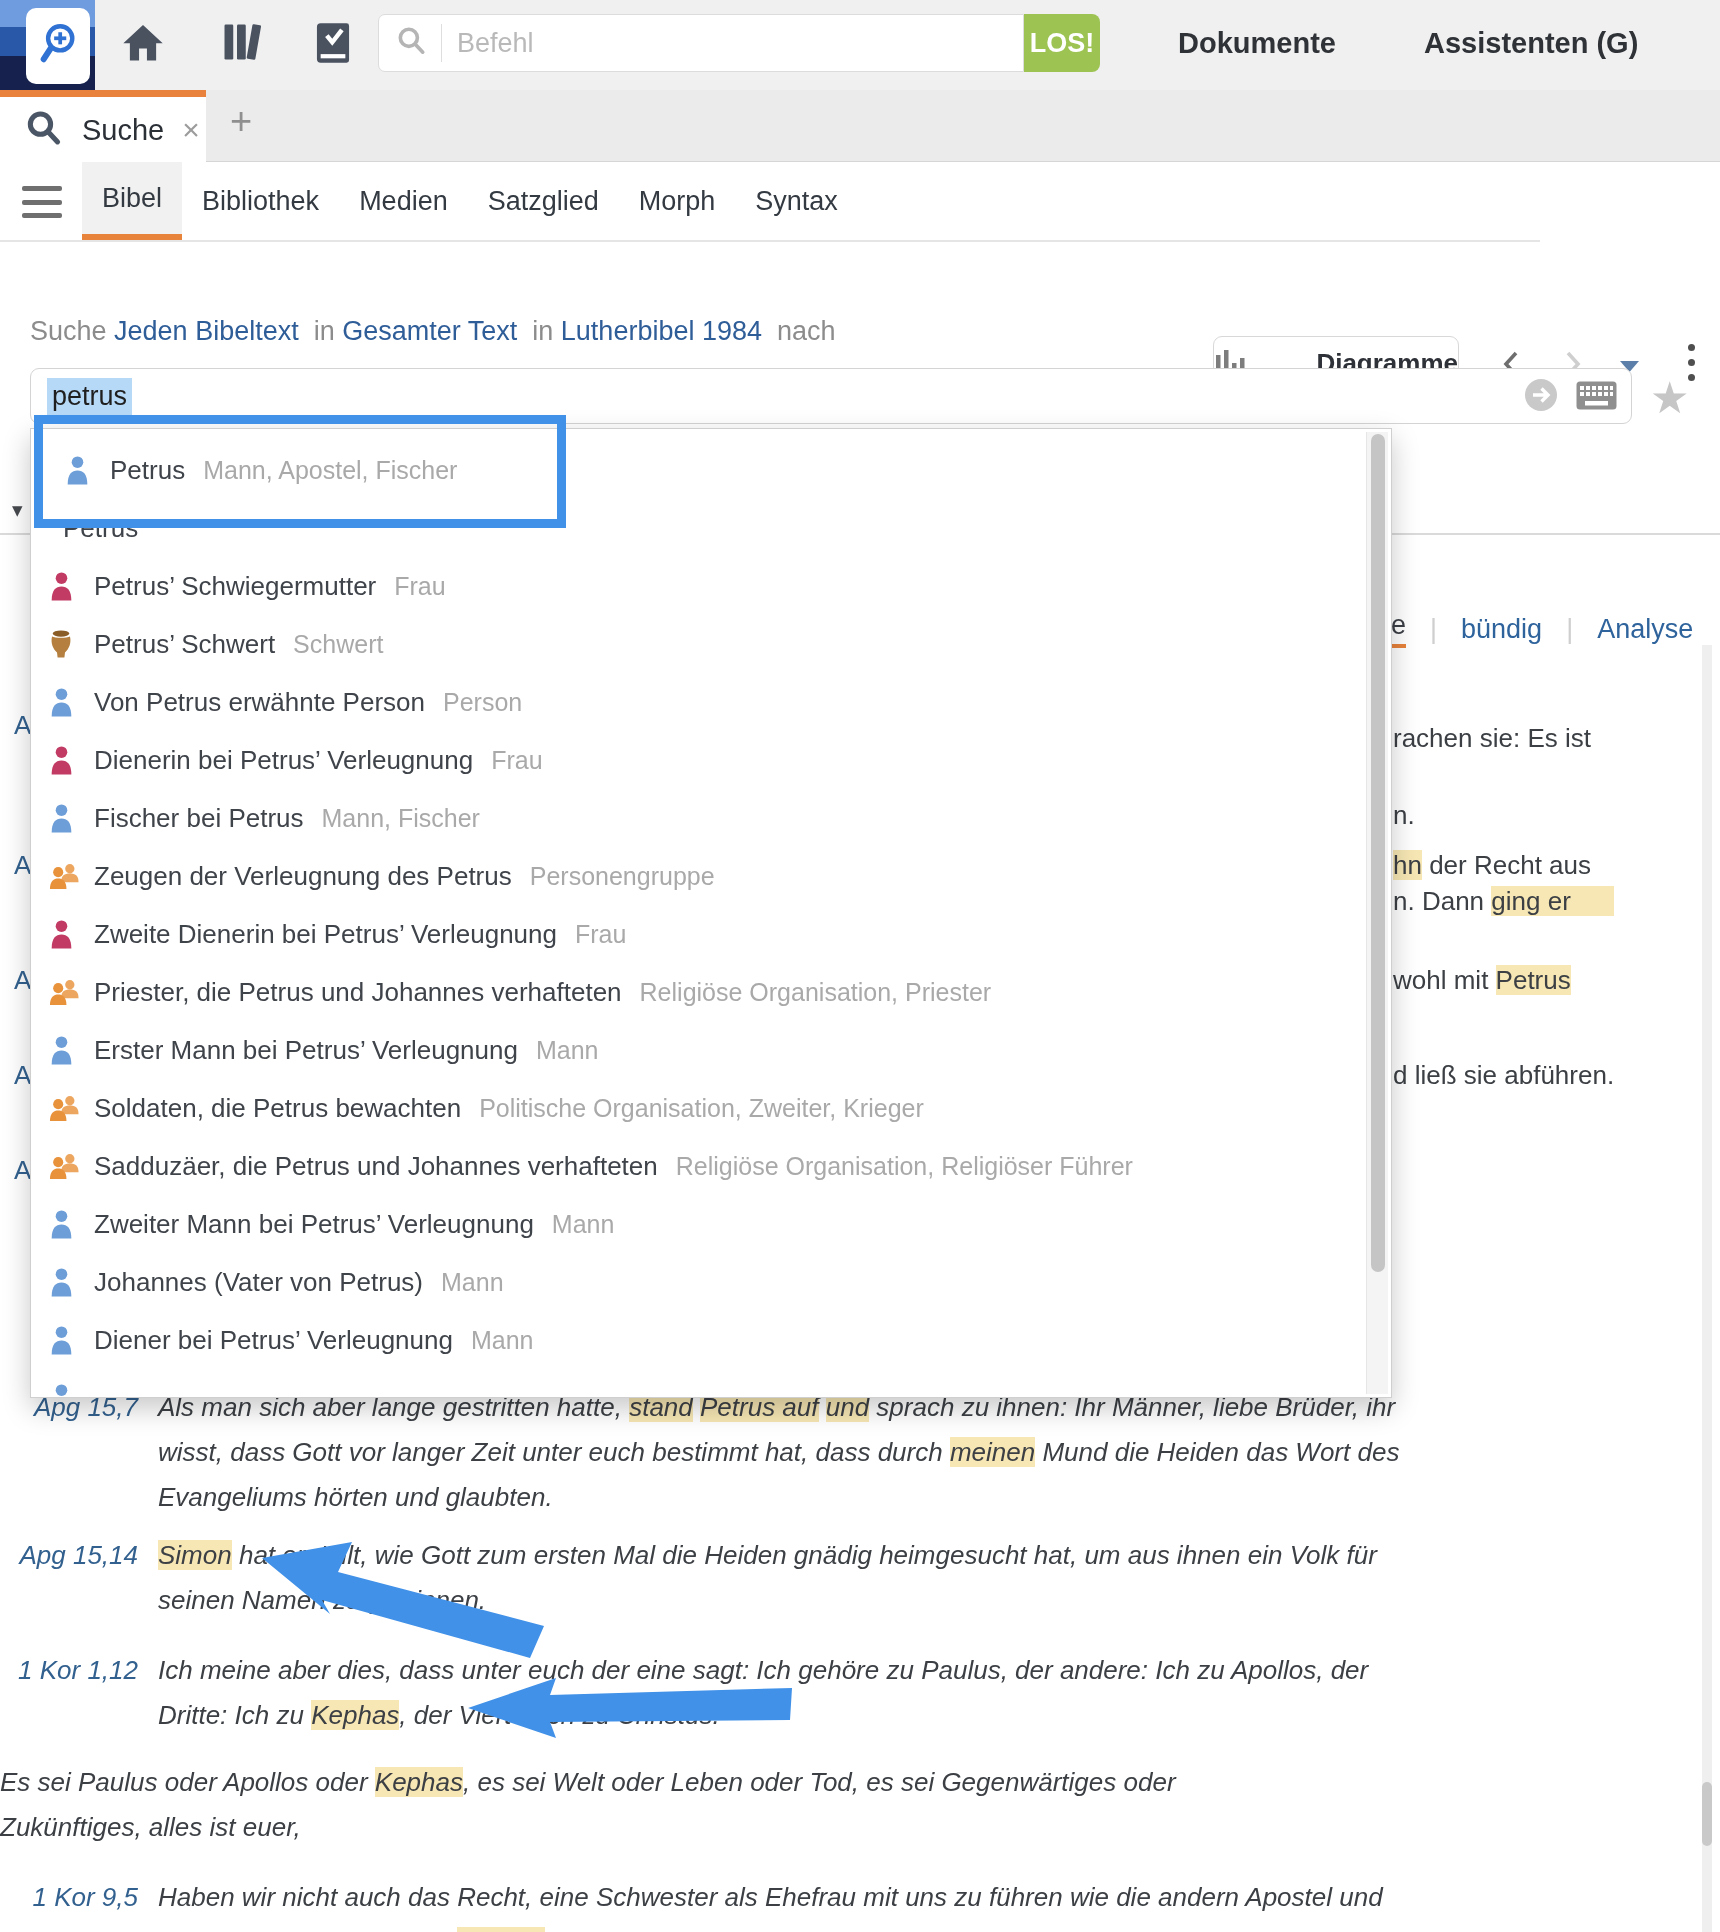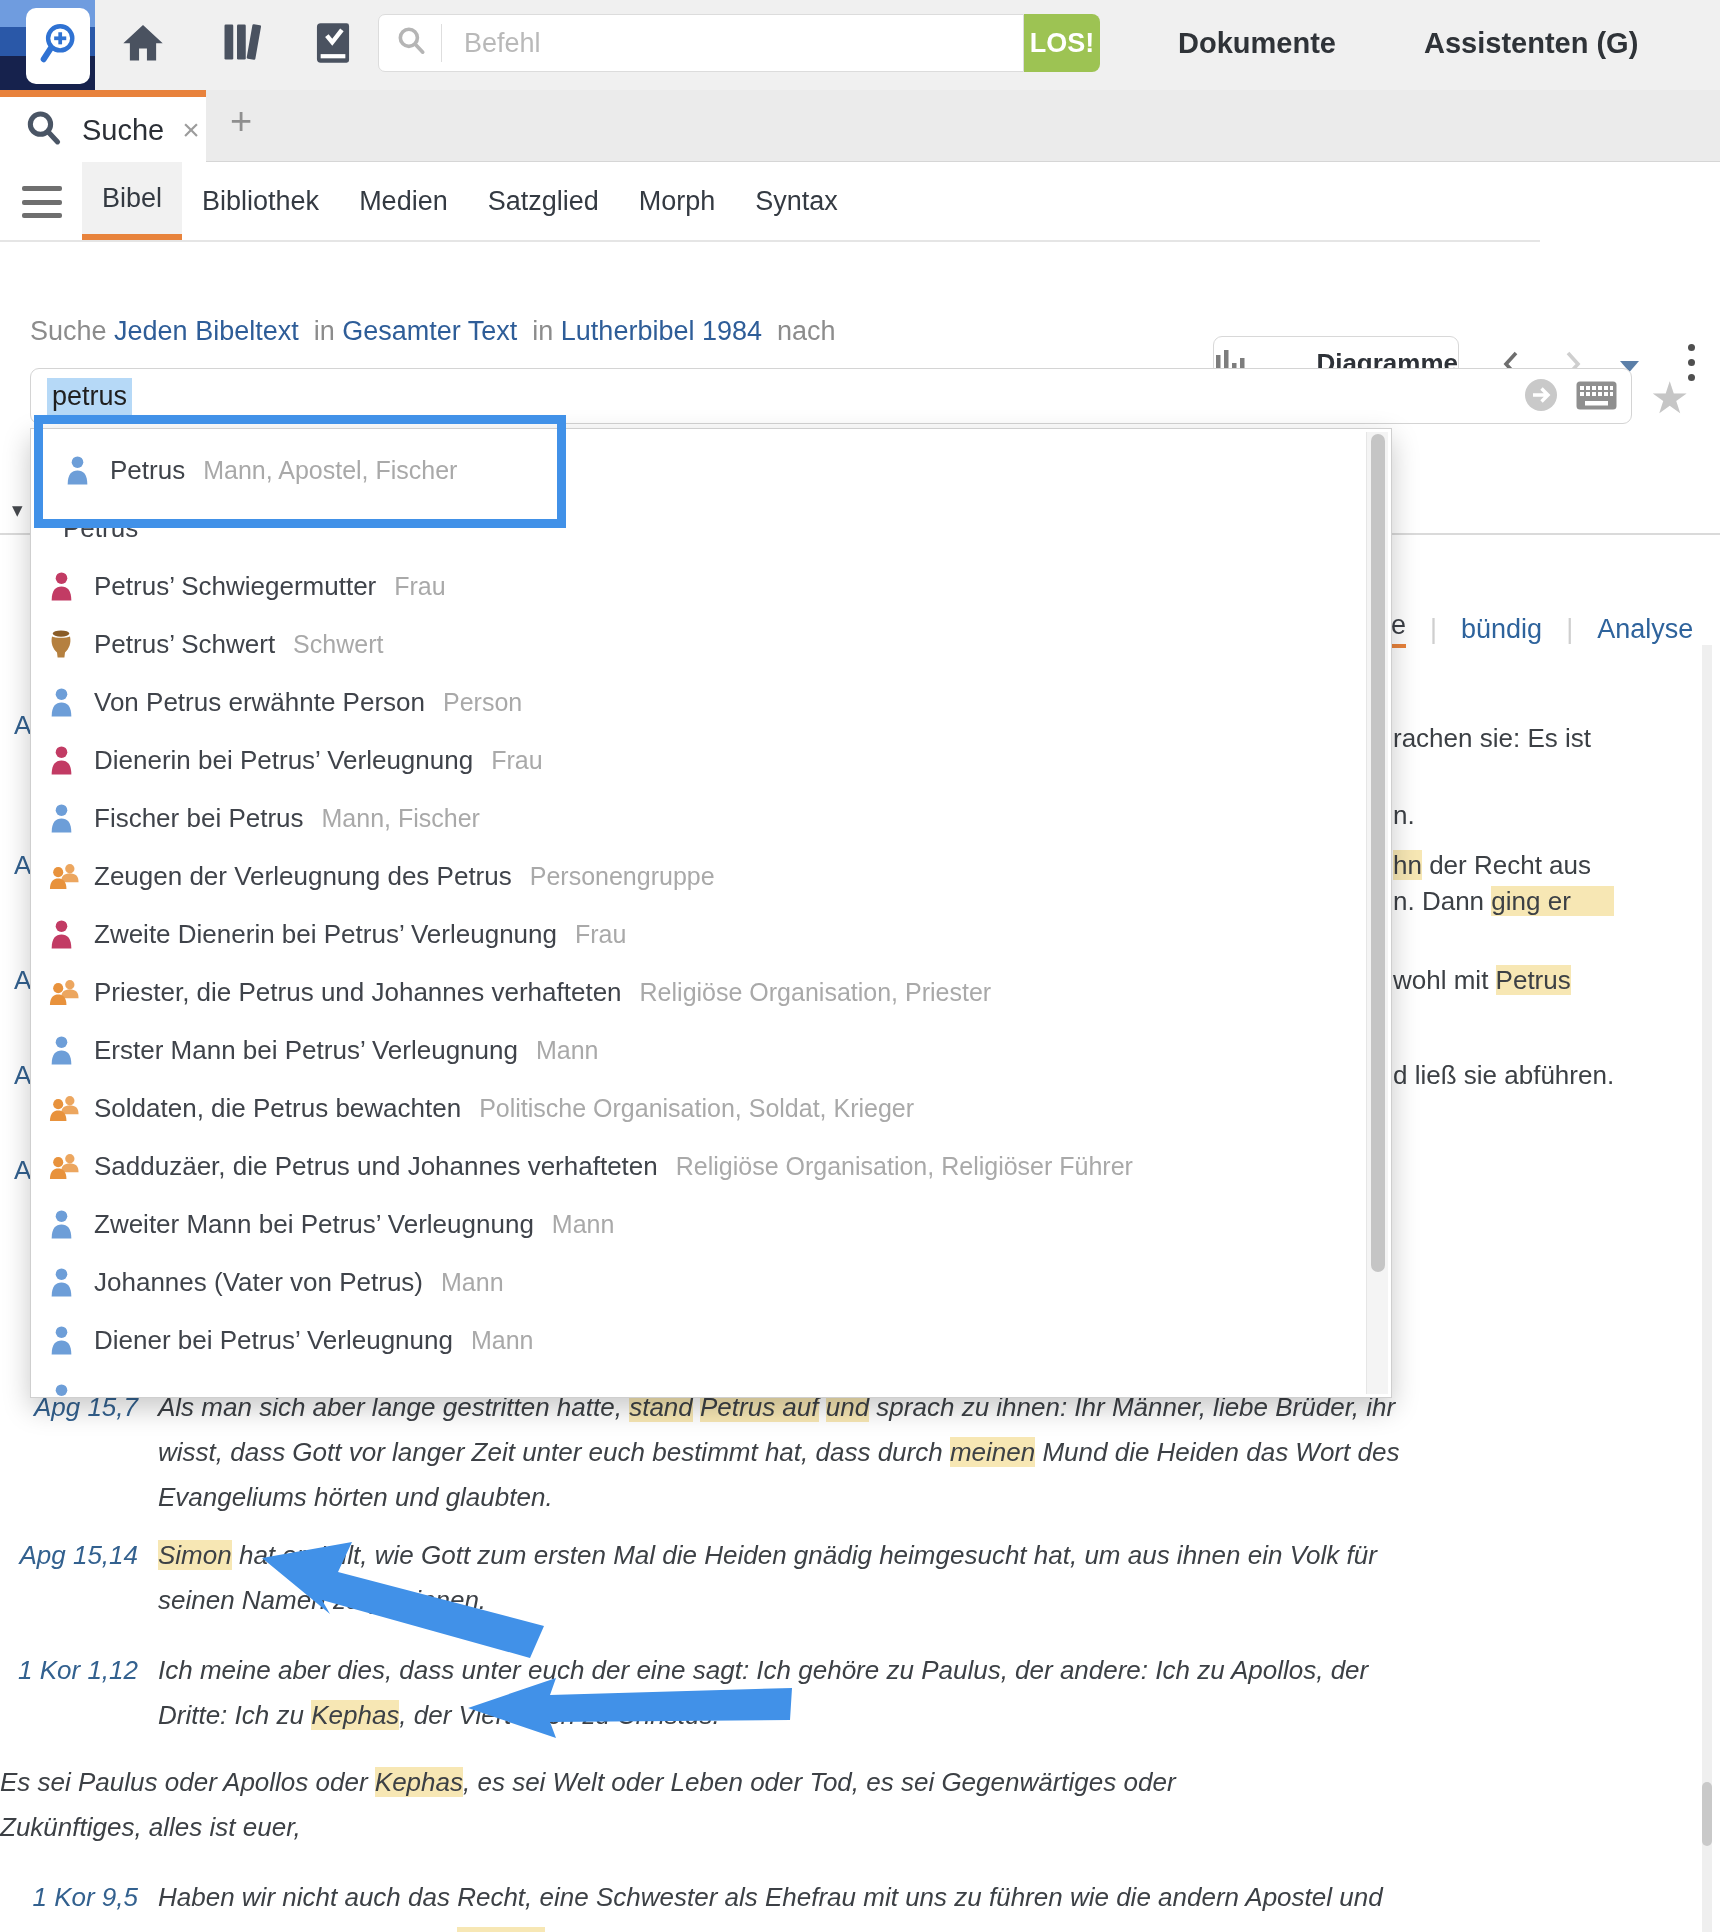--- a/index.html
+++ b/index.html
@@ -13,21 +13,21 @@
   .logo { position:absolute; left:0; top:0; width:95px; height:90px;
     background:linear-gradient(180deg,#6f9cdf 0%,#6f9cdf 30%,#2a58a8 30%,#2a58a8 62%,#16224d 62%,#16224d 100%); }
   .logo-card { position:absolute; left:26px; top:8px; width:64px; height:76px; background:#fff; border-radius:10px;
     display:flex; align-items:center; justify-content:center; }
   .tb-icon { position:absolute; top:22px; color:#4a5260; }
   .tb-home { left:122px; } .tb-lib { left:220px; } .tb-book { left:314px; }
   .cmd-box { position:absolute; left:378px; top:14px; width:646px; height:58px; background:#fff;
     border:1px solid #dcdcdc; border-radius:7px 0 0 7px; display:flex; align-items:center; }
   .cmd-box .mag { margin-left:16px; color:#b5b5b5; }
   .cmd-divider { width:1px; height:38px; background:#dedede; margin-left:14px; }
-  .cmd-ph { margin-left:22px; font-size:27px; color:#b9b9b9; }
+  .cmd-ph { margin-left:15px; font-size:27px; color:#b9b9b9; }
   .go-btn { position:absolute; left:1024px; top:14px; width:76px; height:58px; background:#9dc353; color:#fff;
     font-size:27px; font-weight:bold; border:none; border-radius:0 8px 8px 0; display:flex; align-items:center; justify-content:center; }
   .tb-menu { position:absolute; top:27px; font-size:29px; font-weight:600; color:#2f3338; }
   .tb-menu.docs { left:1178px; } .tb-menu.assist { left:1424px; }
   
   .tabstrip { position:absolute; left:0; top:90px; width:1720px; height:72px; background:#ebebeb; border-bottom:1px solid #d6d6d6; }
   .tab { position:absolute; left:0; top:0; width:206px; height:73px; background:#fff;
     border-top:7px solid #e8823c; display:flex; align-items:center; }
   .tab .mag { margin-left:24px; color:#4a5565; }
   .tab-label { margin-left:20px; font-size:29px; color:#2b2f36; }
@@ -423,21 +423,21 @@
             <svg width="31" height="28" viewBox="0 0 32 28">
               <g fill="currentColor">
                 <circle cx="21.5" cy="6.5" r="4.8" opacity=".82"></circle>
                 <path d="M12.5 20.5 C12.5 13.5 16 11.5 21.5 11.5 C27 11.5 30.5 13.5 30.5 20.5 Z" opacity=".82"></path>
                 <circle cx="9.5" cy="10" r="5.2"></circle>
                 <path d="M1 27.5 C1 19 5 16.5 9.5 16.5 C14 16.5 18 19 18 27.5 Z"></path>
               </g>
             </svg>
           </span>
           <span class="dd-label">Soldaten, die Petrus bewachten</span>
-          <span class="dd-meta">Politische Organisation, Soldat, Krieger</span>
+          <span class="dd-meta">Politische Organisation, Zweiter, Krieger</span>
         </div>
         <div class="dd-row">
           <span class="dd-icon" style="color: rgb(232, 146, 60);">
             <svg width="31" height="28" viewBox="0 0 32 28">
               <g fill="currentColor">
                 <circle cx="21.5" cy="6.5" r="4.8" opacity=".82"></circle>
                 <path d="M12.5 20.5 C12.5 13.5 16 11.5 21.5 11.5 C27 11.5 30.5 13.5 30.5 20.5 Z" opacity=".82"></path>
                 <circle cx="9.5" cy="10" r="5.2"></circle>
                 <path d="M1 27.5 C1 19 5 16.5 9.5 16.5 C14 16.5 18 19 18 27.5 Z"></path>
               </g>

